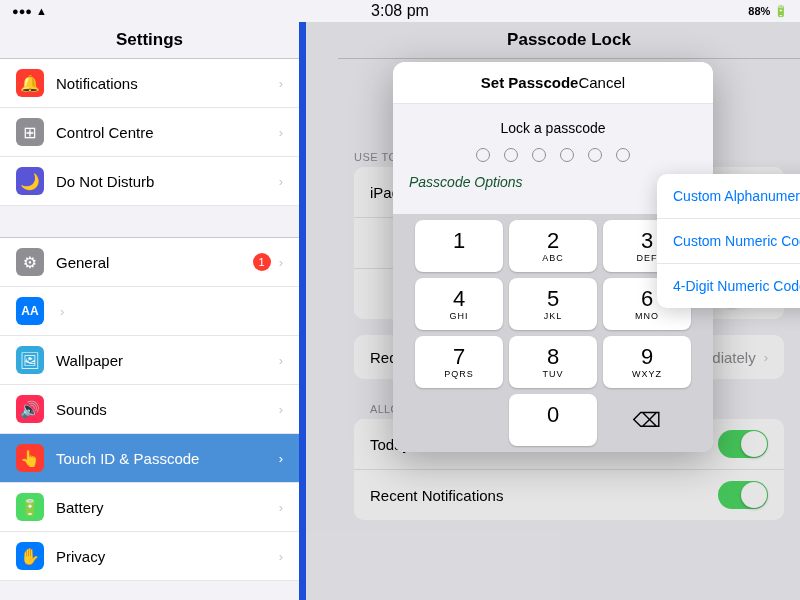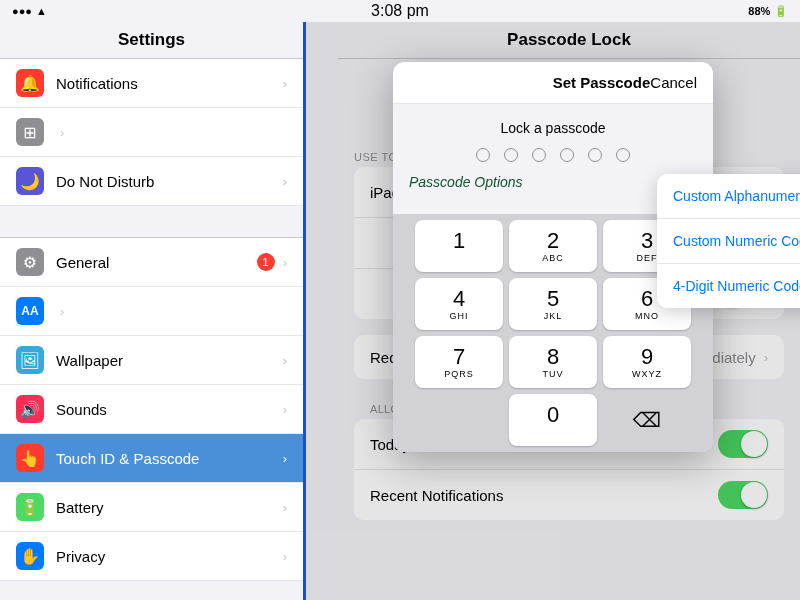--- a/index.html
+++ b/index.html
@@ -35,21 +35,21 @@
       flex: 1;
       overflow: hidden;
     }
 
     
     .sidebar {
       width: 306px;
       background: #f2f2f7;
       overflow-y: auto;
       flex-shrink: 0;
-      border-right: 3px solid #1d4ed8;
+      border-right: 7px solid #1d4ed8;
     }
 
     .sidebar-header {
       background: #f2f2f7;
       padding: 8px 16px;
       font-size: 17px;
       font-weight: 600;
       color: #000;
       text-align: center;
       border-bottom: 1px solid #c8c8cc;
@@ -231,21 +231,21 @@
       border-radius: 12px;
       width: 320px;
       overflow: visible;
       box-shadow: 0 10px 40px rgba(0,0,0,0.3);
       position: relative;
     }
 
     .dialog-title-bar {
       display: flex;
       align-items: center;
-      justify-content: flex-end;
+      justify-content: center;
       padding: 12px 16px;
       background: #fff;
       border-bottom: 1px solid #e5e5ea;
       border-radius: 12px 12px 0 0;
     }
 
     .dialog-title {
       font-size: 15px;
       font-weight: 600;
       color: #000;
@@ -442,20 +442,21 @@
     <div class="sidebar-section">
 
       <div class="sidebar-item">
         <div class="item-icon" style="background:#ff3b30;">🔔</div>
         <span class="item-label">Notifications</span>
         <span class="chevron">›</span>
       </div>
 
       <div class="sidebar-item">
         <div class="item-icon" style="background:#8e8e93;">⊞</div>
+        <span class="item-label">Control Centre</span>
         <span class="chevron">›</span>
       </div>
 
       <div class="sidebar-item">
         <div class="item-icon" style="background:#5856d6;">🌙</div>
         <span class="item-label">Do Not Disturb</span>
         <span class="chevron">›</span>
       </div>
     </div>
 

